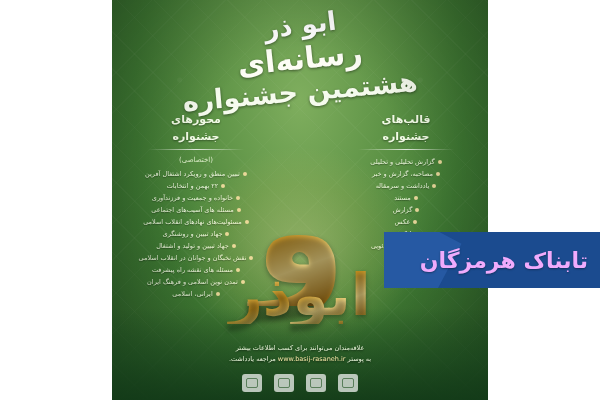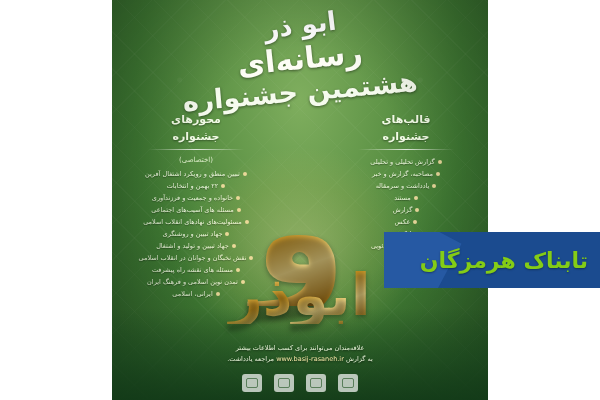--- a/index.html
+++ b/index.html
@@ -256,21 +256,21 @@
     left: -26px;
     top: -14px;
     width: 88px;
     height: 88px;
     background: #2f66b4;
     transform: rotate(28deg);
     opacity: .55;
   }
   #watermark .wm-text {
     position: relative;
-    color: #84cc16;
+    color: #f0abfc;
     font-size: 22px;
     font-weight: bold;
     letter-spacing: 0px;
     direction: rtl;
     padding-right: 12px;
     text-shadow: 0 1px 2px rgba(0,0,0,.35);
     white-space: nowrap;
   }
 </style>
 </head>
@@ -333,21 +333,21 @@
       <div class="glyph glyph-main">و</div>
       <div class="glyph glyph-sub">ابوذر</div>
     </div>
 
     <div class="vignette"></div>
     <div class="bottomband"></div>
 
     <div class="caption">
       <div>علاقه‌مندان می‌توانند برای کسب اطلاعات بیشتر</div>
       <div>
-        <span>به گزارش</span>
+        <span>به پوستر</span>
         <span class="site">www.basij-rasaneh.ir</span>
         <span>مراجعه یادداشت.</span>
       </div>
     </div>
 
     <div class="logos">
       <div class="logo"></div>
       <div class="logo"></div>
       <div class="logo"></div>
       <div class="logo"></div>

